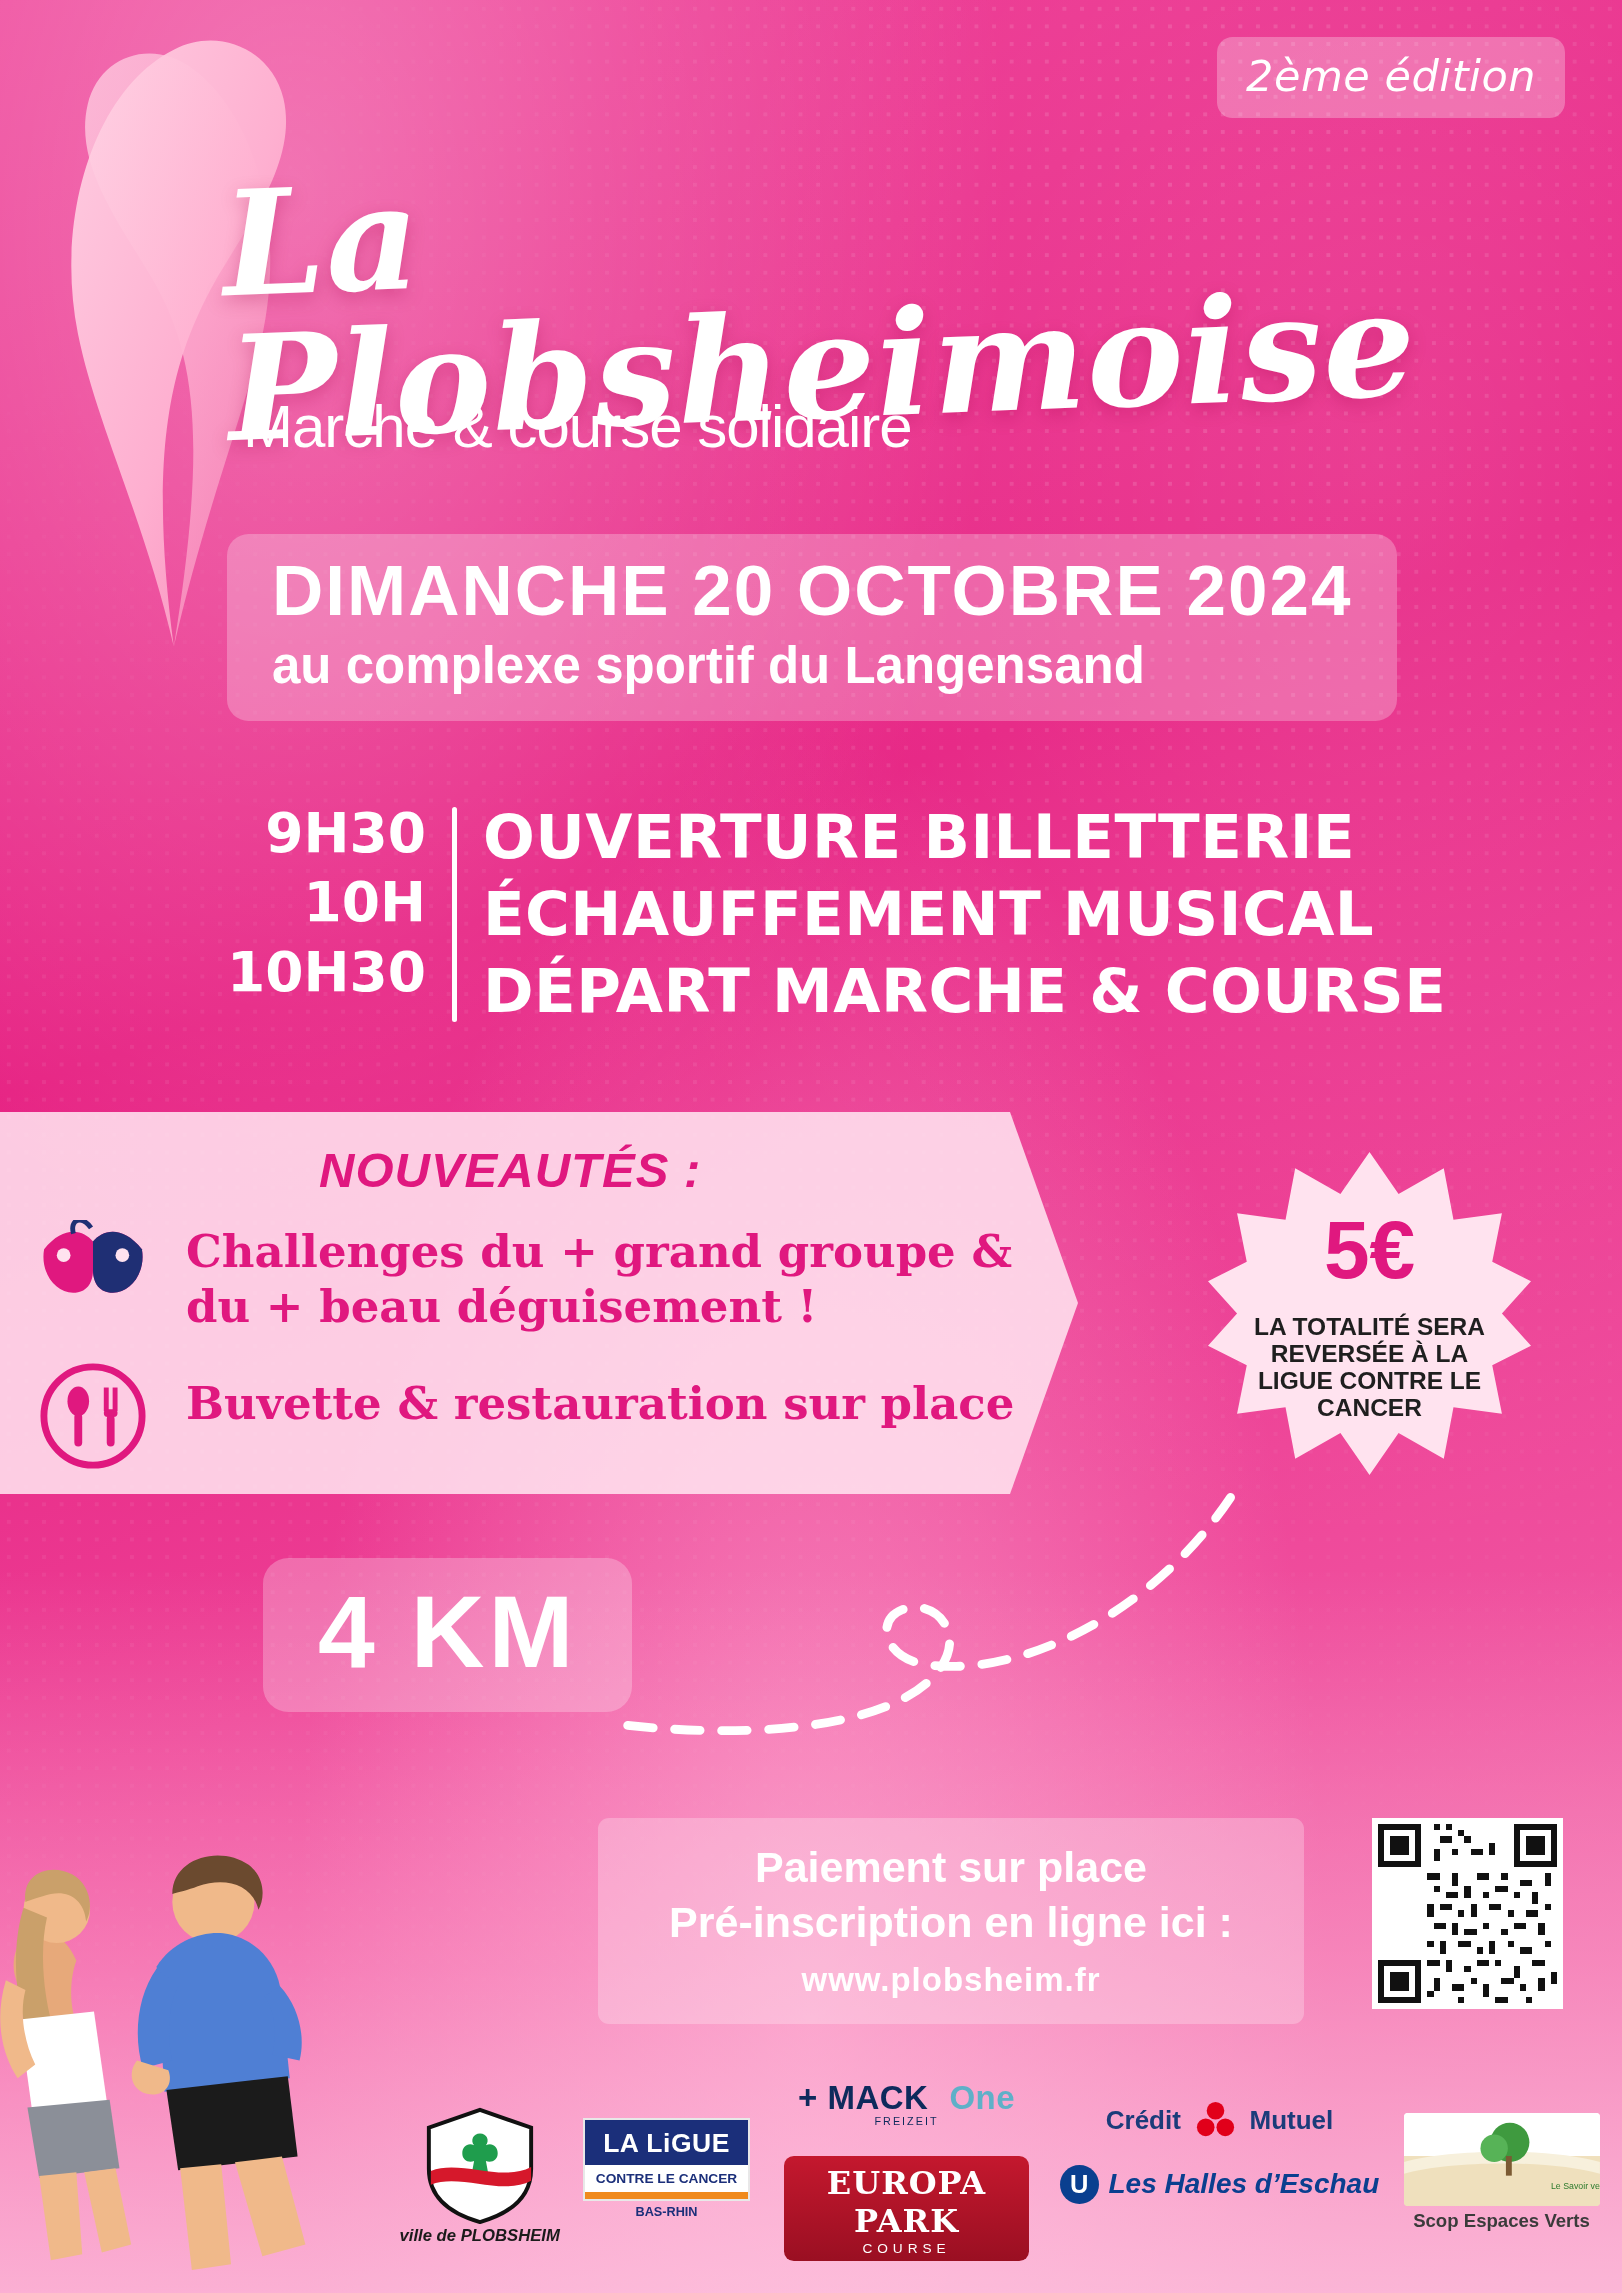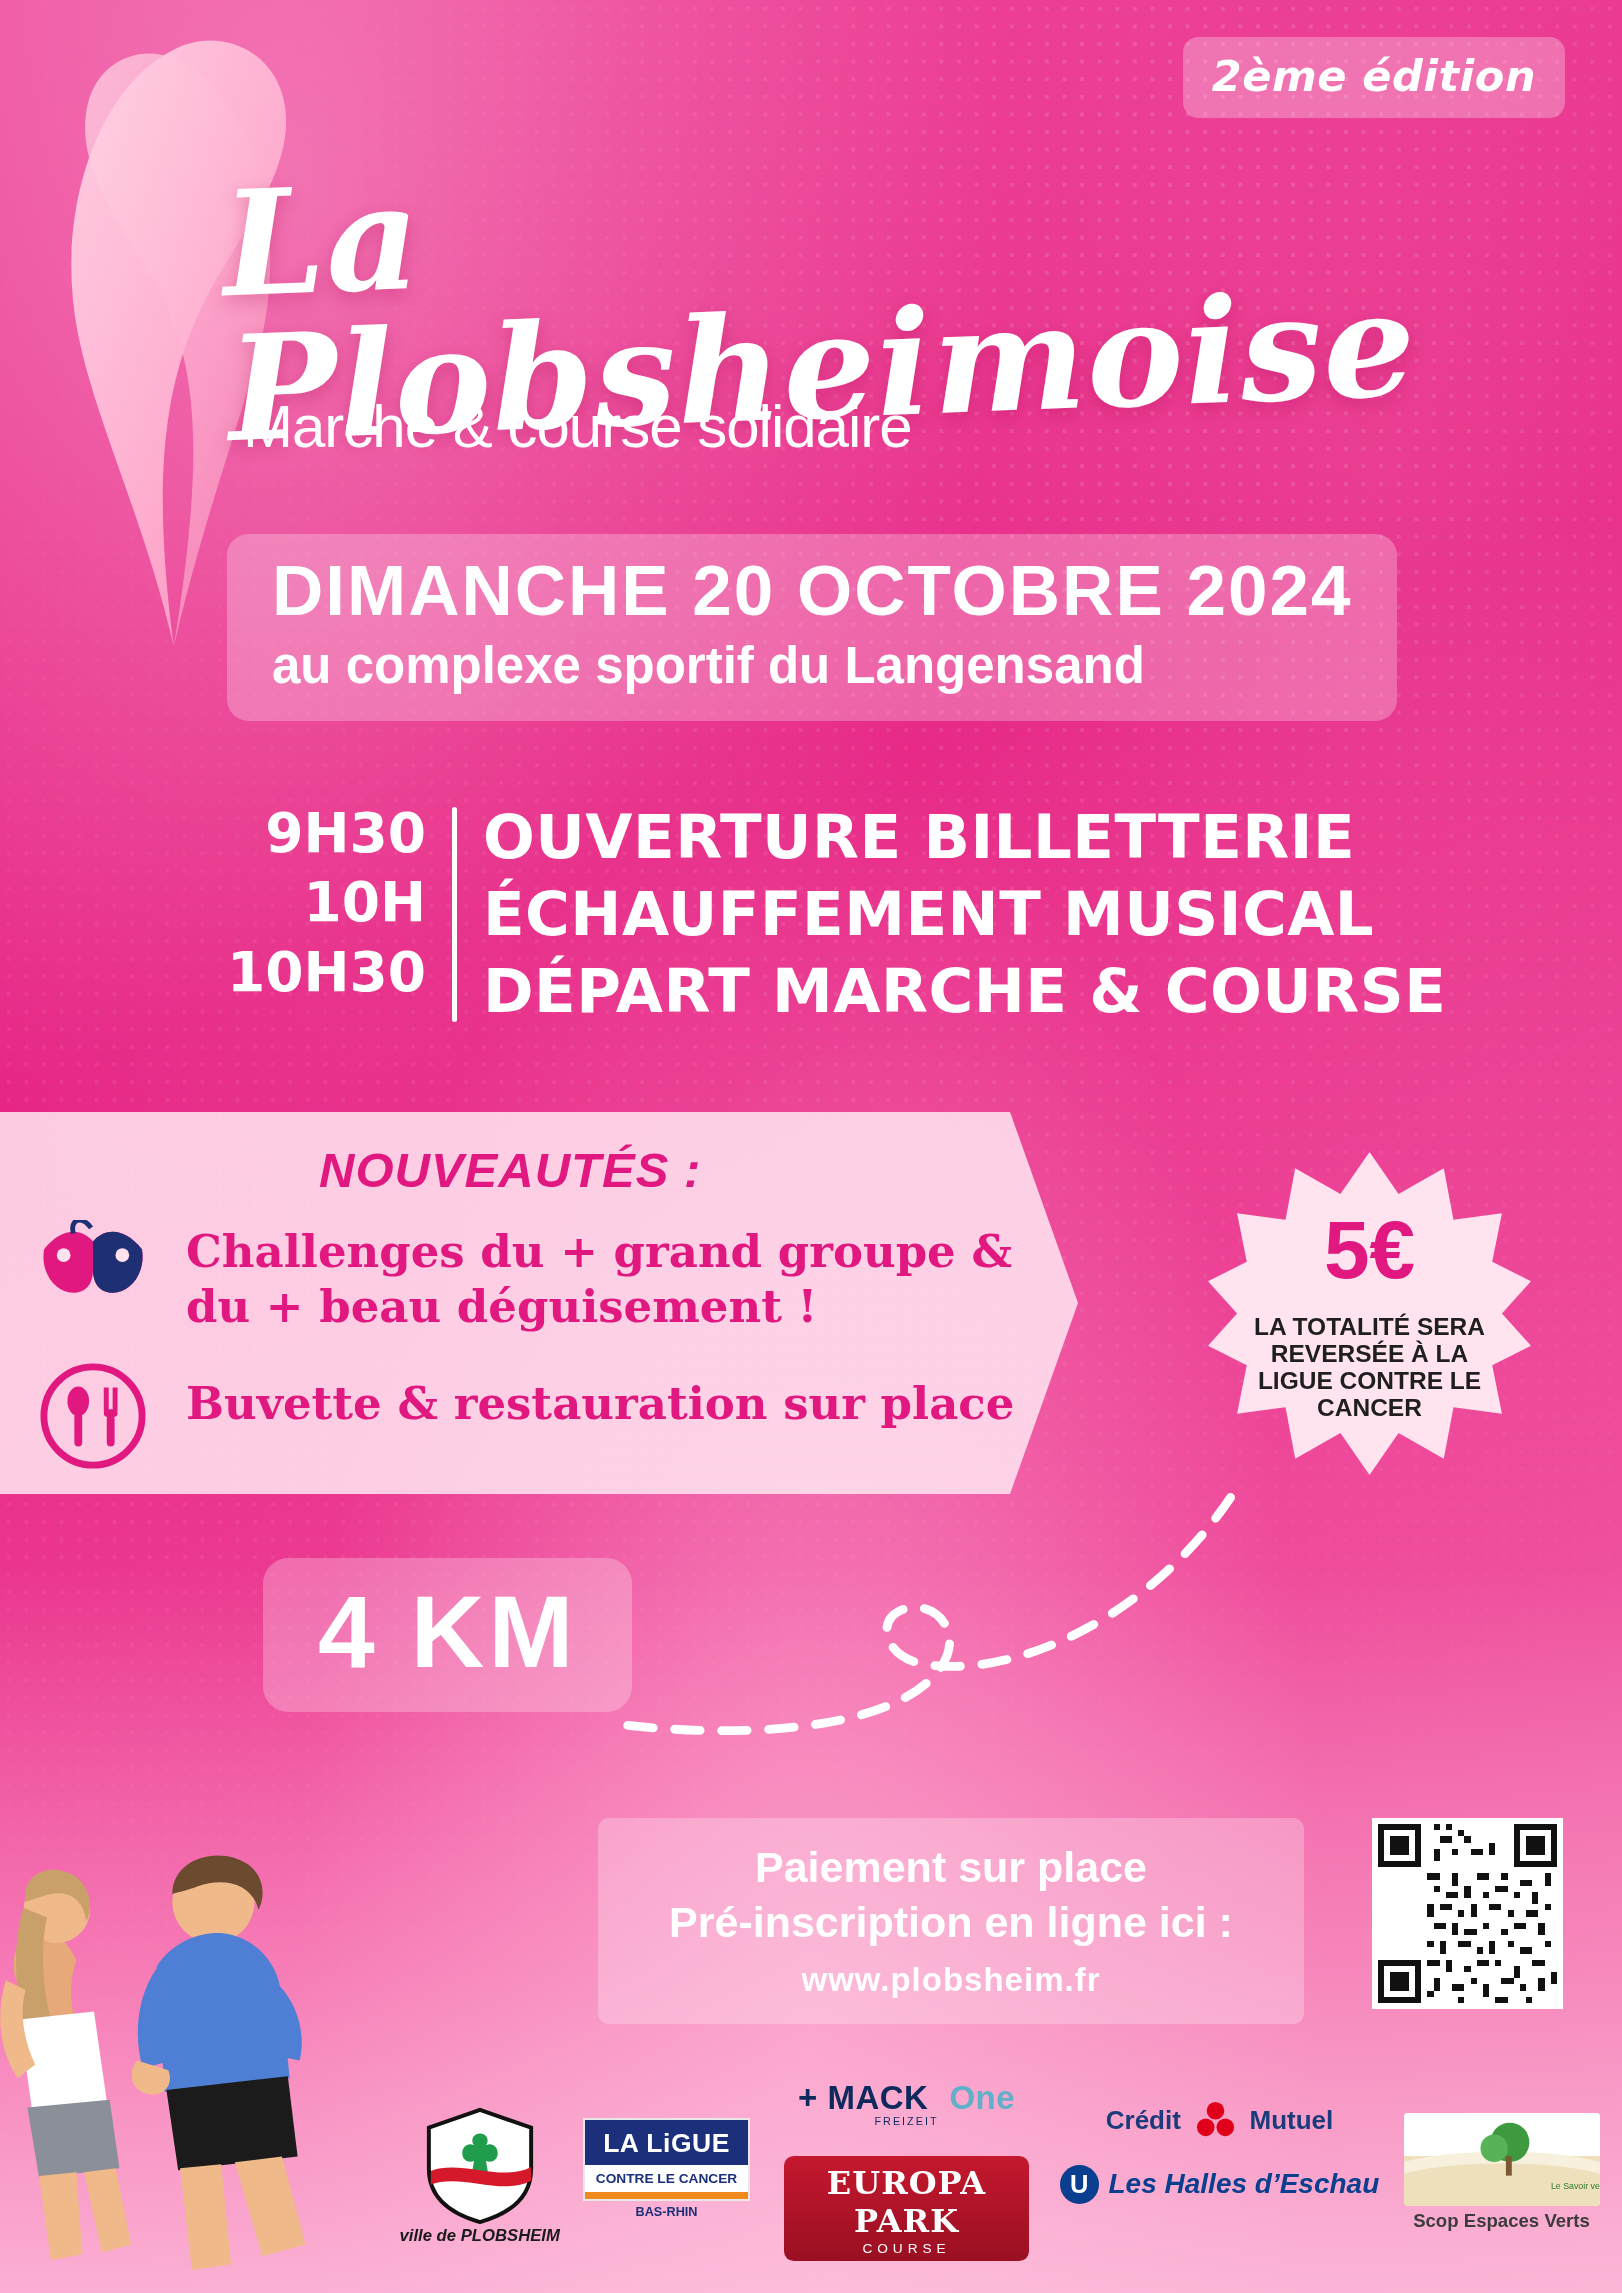--- a/index.html
+++ b/index.html
@@ -36,21 +36,21 @@
 
   
   .ribbon{position:absolute;left:27.4px;top:9.8px;width:323px;height:647px;}
 
   
   .edition{
     position:absolute;right:57px;top:37px;
     background:rgba(255,255,255,0.28);
     border-radius:15.7px;
     padding:13.7px 29px 17.6px 29px;
-    color:#fff;font-size:43px;font-style:italic;font-weight:700;
+    color:#fff;font-size:43px;font-style:italic;font-weight:400;
     letter-spacing:0.5px;
     font-family:"DejaVu Sans", sans-serif;
   }
 
   
   .title-script{
     position:absolute;left:225px;top:147px;width:1313px;
     color:#fff;
     font-family:"DejaVu Serif", serif;
     font-style:italic;font-weight:700;

